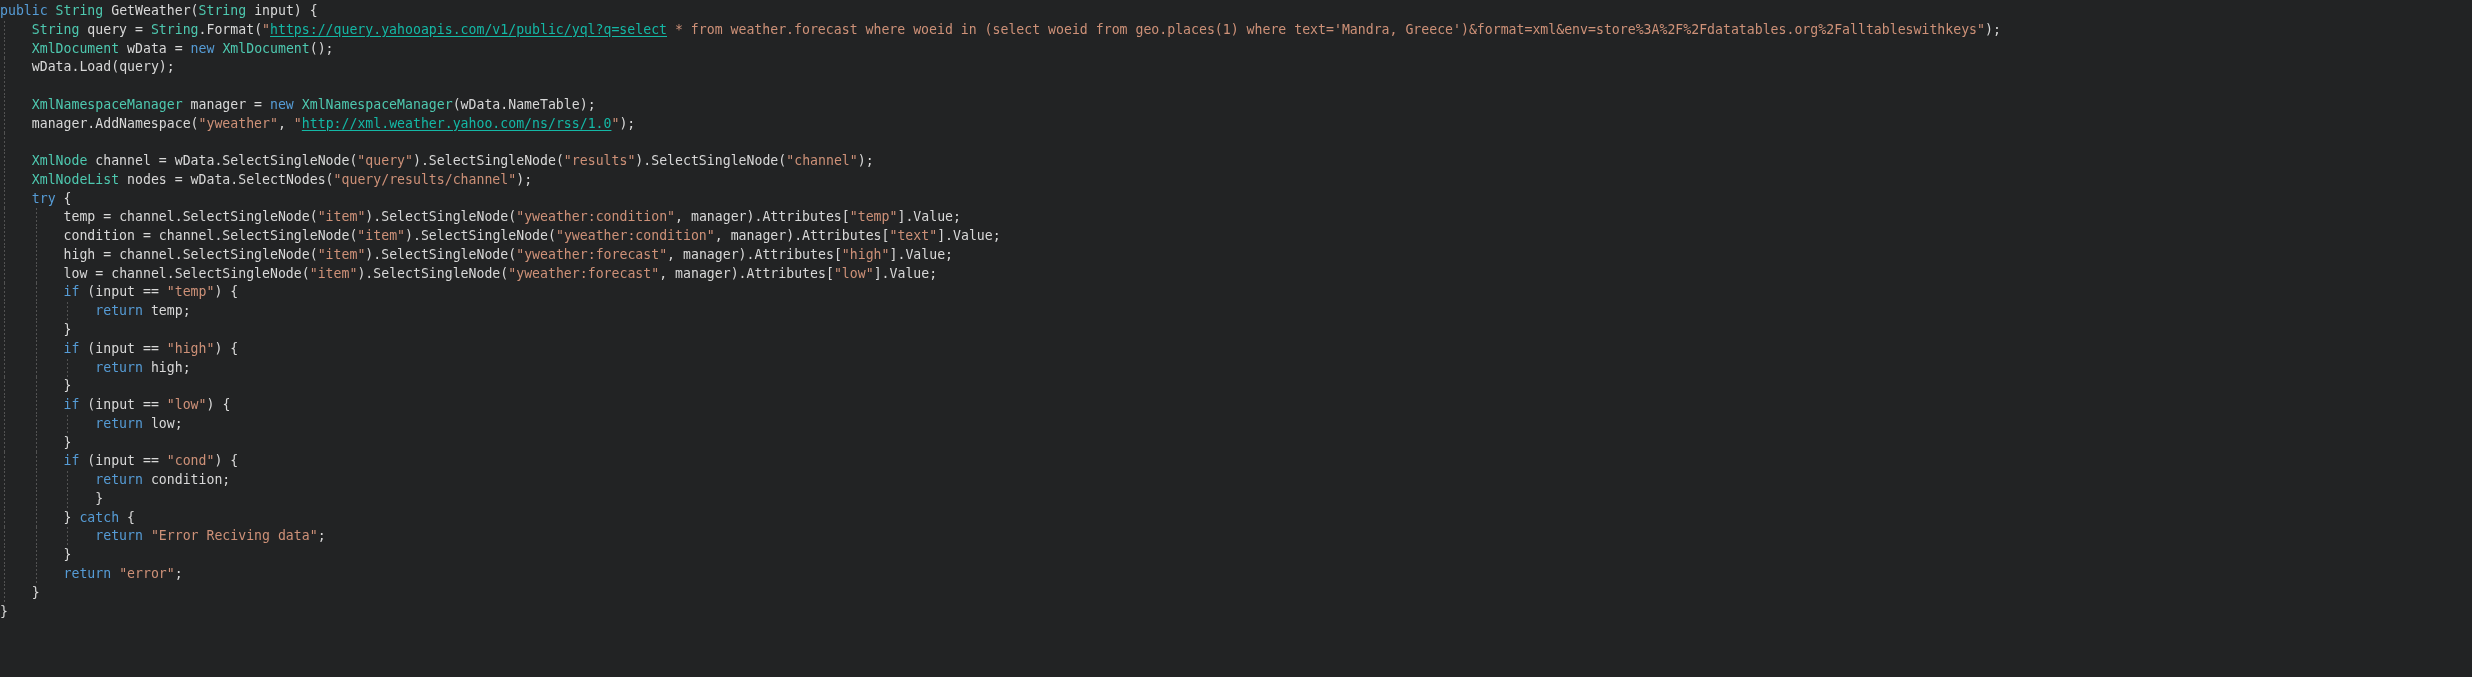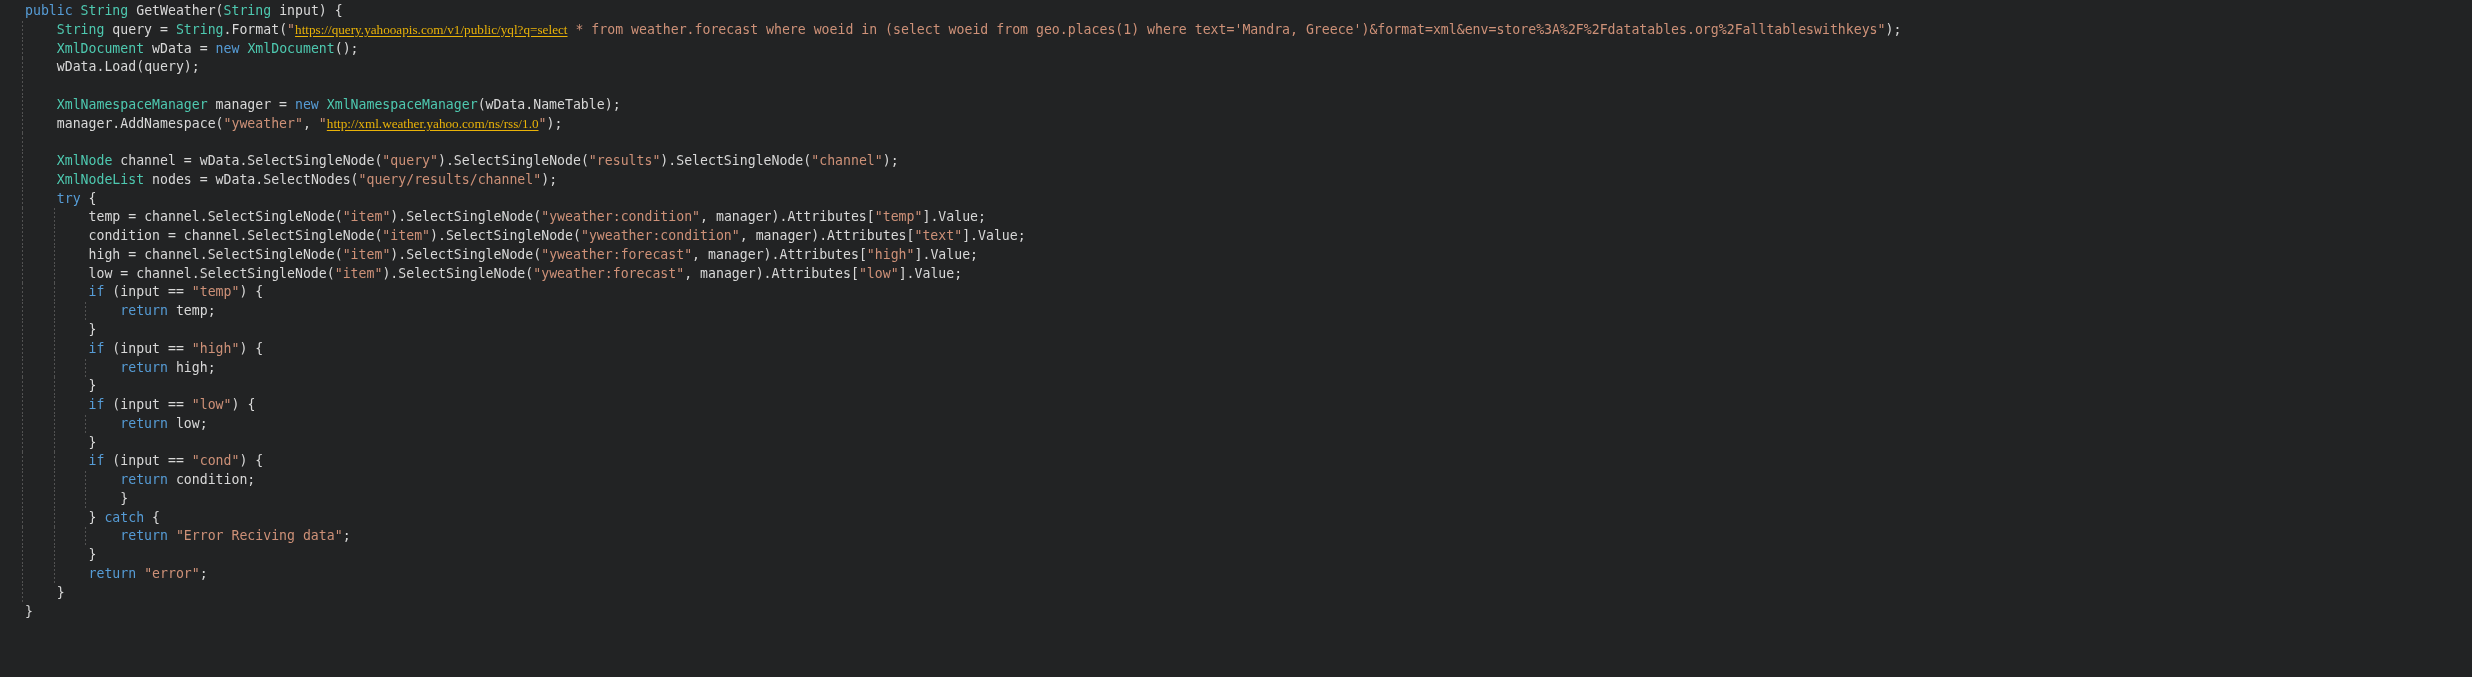--- a/index.html
+++ b/index.html
@@ -27,46 +27,44 @@
     font-size: 13.2px;
     line-height: 18.78px;
     white-space: pre;
     letter-spacing: 0px;
     color: #d8d8d8;
   }
   .line {
     position: relative;
     height: 18.78px;
     white-space: pre;
-    padding-left: 7px;
-    margin-left: 18px;
+    padding-left: 0;
   }
   
   .guide {
     position: absolute;
     top: 0;
     width: 1px;
     height: 18.78px;
     background-image: linear-gradient(to bottom,
         #5a5a5a 0px, #5a5a5a 2px,
         transparent 2px, transparent 4px);
     background-size: 1px 4px;
     background-repeat: repeat-y;
     opacity: 0.85;
   }
   .tok-kw   { color: #569cd6; }
   .tok-type { color: #4ec9b0; }
   .tok-str  { color: #ce9178; }
   .tok-plain{ color: #d8d8d8; }
   .tok-punc { color: #d8d8d8; }
   .tok-link {
-    color: #eab308;
+    color: #14b8a6;
     text-decoration: underline;
     text-underline-offset: 2px;
-    font-family: Liberation Serif, serif;
   }
 </style>
 </head>
 <body>
 
 <div id="code-editor">
   <div class="code-lines" id="code-root"><div class="line"><span class="tok-kw">public</span><span class="tok-punc"> </span><span class="tok-type">String</span><span class="tok-punc"> </span><span class="tok-plain">GetWeather</span><span class="tok-punc">(</span><span class="tok-type">String</span><span class="tok-punc"> </span><span class="tok-plain">input</span><span class="tok-punc">) {</span></div><div class="line"><span class="guide" style="left:4.00px"></span><span class="tok-punc">    </span><span class="tok-type">String</span><span class="tok-punc"> </span><span class="tok-plain">query</span><span class="tok-punc"> = </span><span class="tok-type">String</span><span class="tok-punc">.</span><span class="tok-plain">Format</span><span class="tok-punc">(</span><span class="tok-str">"</span><span class="tok-link">https://query.yahooapis.com/v1/public/yql?q=select</span><span class="tok-str"> * from weather.forecast where woeid in (select woeid from geo.places(1) where text='Mandra, Greece')&amp;format=xml&amp;env=store%3A%2F%2Fdatatables.org%2Falltableswithkeys</span><span class="tok-str">"</span><span class="tok-punc">);</span></div><div class="line"><span class="guide" style="left:4.00px"></span><span class="tok-punc">    </span><span class="tok-type">XmlDocument</span><span class="tok-punc"> </span><span class="tok-plain">wData</span><span class="tok-punc"> = </span><span class="tok-kw">new</span><span class="tok-punc"> </span><span class="tok-type">XmlDocument</span><span class="tok-punc">();</span></div><div class="line"><span class="guide" style="left:4.00px"></span><span class="tok-punc">    </span><span class="tok-plain">wData</span><span class="tok-punc">.</span><span class="tok-plain">Load</span><span class="tok-punc">(</span><span class="tok-plain">query</span><span class="tok-punc">);</span></div><div class="line"><span class="guide" style="left:4.00px"></span></div><div class="line"><span class="guide" style="left:4.00px"></span><span class="tok-punc">    </span><span class="tok-type">XmlNamespaceManager</span><span class="tok-punc"> </span><span class="tok-plain">manager</span><span class="tok-punc"> = </span><span class="tok-kw">new</span><span class="tok-punc"> </span><span class="tok-type">XmlNamespaceManager</span><span class="tok-punc">(</span><span class="tok-plain">wData</span><span class="tok-punc">.</span><span class="tok-plain">NameTable</span><span class="tok-punc">);</span></div><div class="line"><span class="guide" style="left:4.00px"></span><span class="tok-punc">    </span><span class="tok-plain">manager</span><span class="tok-punc">.</span><span class="tok-plain">AddNamespace</span><span class="tok-punc">(</span><span class="tok-str">"</span><span class="tok-str">yweather</span><span class="tok-str">"</span><span class="tok-punc">, </span><span class="tok-str">"</span><span class="tok-link">http://xml.weather.yahoo.com/ns/rss/1.0</span><span class="tok-str">"</span><span class="tok-punc">);</span></div><div class="line"><span class="guide" style="left:4.00px"></span></div><div class="line"><span class="guide" style="left:4.00px"></span><span class="tok-punc">    </span><span class="tok-type">XmlNode</span><span class="tok-punc"> </span><span class="tok-plain">channel</span><span class="tok-punc"> = </span><span class="tok-plain">wData</span><span class="tok-punc">.</span><span class="tok-plain">SelectSingleNode</span><span class="tok-punc">(</span><span class="tok-str">"</span><span class="tok-str">query</span><span class="tok-str">"</span><span class="tok-punc">).</span><span class="tok-plain">SelectSingleNode</span><span class="tok-punc">(</span><span class="tok-str">"</span><span class="tok-str">results</span><span class="tok-str">"</span><span class="tok-punc">).</span><span class="tok-plain">SelectSingleNode</span><span class="tok-punc">(</span><span class="tok-str">"</span><span class="tok-str">channel</span><span class="tok-str">"</span><span class="tok-punc">);</span></div><div class="line"><span class="guide" style="left:4.00px"></span><span class="tok-punc">    </span><span class="tok-type">XmlNodeList</span><span class="tok-punc"> </span><span class="tok-plain">nodes</span><span class="tok-punc"> = </span><span class="tok-plain">wData</span><span class="tok-punc">.</span><span class="tok-plain">SelectNodes</span><span class="tok-punc">(</span><span class="tok-str">"</span><span class="tok-str">query/results/channel</span><span class="tok-str">"</span><span class="tok-punc">);</span></div><div class="line"><span class="guide" style="left:4.00px"></span><span class="tok-punc">    </span><span class="tok-kw">try</span><span class="tok-punc"> {</span></div><div class="line"><span class="guide" style="left:4.00px"></span><span class="guide" style="left:35.70px"></span><span class="tok-punc">        </span><span class="tok-plain">temp</span><span class="tok-punc"> = </span><span class="tok-plain">channel</span><span class="tok-punc">.</span><span class="tok-plain">SelectSingleNode</span><span class="tok-punc">(</span><span class="tok-str">"</span><span class="tok-str">item</span><span class="tok-str">"</span><span class="tok-punc">).</span><span class="tok-plain">SelectSingleNode</span><span class="tok-punc">(</span><span class="tok-str">"</span><span class="tok-str">yweather:condition</span><span class="tok-str">"</span><span class="tok-punc">, </span><span class="tok-plain">manager</span><span class="tok-punc">).</span><span class="tok-plain">Attributes</span><span class="tok-punc">[</span><span class="tok-str">"</span><span class="tok-str">temp</span><span class="tok-str">"</span><span class="tok-punc">].</span><span class="tok-plain">Value</span><span class="tok-punc">;</span></div><div class="line"><span class="guide" style="left:4.00px"></span><span class="guide" style="left:35.70px"></span><span class="tok-punc">        </span><span class="tok-plain">condition</span><span class="tok-punc"> = </span><span class="tok-plain">channel</span><span class="tok-punc">.</span><span class="tok-plain">SelectSingleNode</span><span class="tok-punc">(</span><span class="tok-str">"</span><span class="tok-str">item</span><span class="tok-str">"</span><span class="tok-punc">).</span><span class="tok-plain">SelectSingleNode</span><span class="tok-punc">(</span><span class="tok-str">"</span><span class="tok-str">yweather:condition</span><span class="tok-str">"</span><span class="tok-punc">, </span><span class="tok-plain">manager</span><span class="tok-punc">).</span><span class="tok-plain">Attributes</span><span class="tok-punc">[</span><span class="tok-str">"</span><span class="tok-str">text</span><span class="tok-str">"</span><span class="tok-punc">].</span><span class="tok-plain">Value</span><span class="tok-punc">;</span></div><div class="line"><span class="guide" style="left:4.00px"></span><span class="guide" style="left:35.70px"></span><span class="tok-punc">        </span><span class="tok-plain">high</span><span class="tok-punc"> = </span><span class="tok-plain">channel</span><span class="tok-punc">.</span><span class="tok-plain">SelectSingleNode</span><span class="tok-punc">(</span><span class="tok-str">"</span><span class="tok-str">item</span><span class="tok-str">"</span><span class="tok-punc">).</span><span class="tok-plain">SelectSingleNode</span><span class="tok-punc">(</span><span class="tok-str">"</span><span class="tok-str">yweather:forecast</span><span class="tok-str">"</span><span class="tok-punc">, </span><span class="tok-plain">manager</span><span class="tok-punc">).</span><span class="tok-plain">Attributes</span><span class="tok-punc">[</span><span class="tok-str">"</span><span class="tok-str">high</span><span class="tok-str">"</span><span class="tok-punc">].</span><span class="tok-plain">Value</span><span class="tok-punc">;</span></div><div class="line"><span class="guide" style="left:4.00px"></span><span class="guide" style="left:35.70px"></span><span class="tok-punc">        </span><span class="tok-plain">low</span><span class="tok-punc"> = </span><span class="tok-plain">channel</span><span class="tok-punc">.</span><span class="tok-plain">SelectSingleNode</span><span class="tok-punc">(</span><span class="tok-str">"</span><span class="tok-str">item</span><span class="tok-str">"</span><span class="tok-punc">).</span><span class="tok-plain">SelectSingleNode</span><span class="tok-punc">(</span><span class="tok-str">"</span><span class="tok-str">yweather:forecast</span><span class="tok-str">"</span><span class="tok-punc">, </span><span class="tok-plain">manager</span><span class="tok-punc">).</span><span class="tok-plain">Attributes</span><span class="tok-punc">[</span><span class="tok-str">"</span><span class="tok-str">low</span><span class="tok-str">"</span><span class="tok-punc">].</span><span class="tok-plain">Value</span><span class="tok-punc">;</span></div><div class="line"><span class="guide" style="left:4.00px"></span><span class="guide" style="left:35.70px"></span><span class="tok-punc">        </span><span class="tok-kw">if</span><span class="tok-punc"> (</span><span class="tok-plain">input</span><span class="tok-punc"> == </span><span class="tok-str">"</span><span class="tok-str">temp</span><span class="tok-str">"</span><span class="tok-punc">) {</span></div><div class="line"><span class="guide" style="left:4.00px"></span><span class="guide" style="left:35.70px"></span><span class="guide" style="left:67.40px"></span><span class="tok-punc">            </span><span class="tok-kw">return</span><span class="tok-punc"> </span><span class="tok-plain">temp</span><span class="tok-punc">;</span></div><div class="line"><span class="guide" style="left:4.00px"></span><span class="guide" style="left:35.70px"></span><span class="tok-punc">        }</span></div><div class="line"><span class="guide" style="left:4.00px"></span><span class="guide" style="left:35.70px"></span><span class="tok-punc">        </span><span class="tok-kw">if</span><span class="tok-punc"> (</span><span class="tok-plain">input</span><span class="tok-punc"> == </span><span class="tok-str">"</span><span class="tok-str">high</span><span class="tok-str">"</span><span class="tok-punc">) {</span></div><div class="line"><span class="guide" style="left:4.00px"></span><span class="guide" style="left:35.70px"></span><span class="guide" style="left:67.40px"></span><span class="tok-punc">            </span><span class="tok-kw">return</span><span class="tok-punc"> </span><span class="tok-plain">high</span><span class="tok-punc">;</span></div><div class="line"><span class="guide" style="left:4.00px"></span><span class="guide" style="left:35.70px"></span><span class="tok-punc">        }</span></div><div class="line"><span class="guide" style="left:4.00px"></span><span class="guide" style="left:35.70px"></span><span class="tok-punc">        </span><span class="tok-kw">if</span><span class="tok-punc"> (</span><span class="tok-plain">input</span><span class="tok-punc"> == </span><span class="tok-str">"</span><span class="tok-str">low</span><span class="tok-str">"</span><span class="tok-punc">) {</span></div><div class="line"><span class="guide" style="left:4.00px"></span><span class="guide" style="left:35.70px"></span><span class="guide" style="left:67.40px"></span><span class="tok-punc">            </span><span class="tok-kw">return</span><span class="tok-punc"> </span><span class="tok-plain">low</span><span class="tok-punc">;</span></div><div class="line"><span class="guide" style="left:4.00px"></span><span class="guide" style="left:35.70px"></span><span class="tok-punc">        }</span></div><div class="line"><span class="guide" style="left:4.00px"></span><span class="guide" style="left:35.70px"></span><span class="tok-punc">        </span><span class="tok-kw">if</span><span class="tok-punc"> (</span><span class="tok-plain">input</span><span class="tok-punc"> == </span><span class="tok-str">"</span><span class="tok-str">cond</span><span class="tok-str">"</span><span class="tok-punc">) {</span></div><div class="line"><span class="guide" style="left:4.00px"></span><span class="guide" style="left:35.70px"></span><span class="guide" style="left:67.40px"></span><span class="tok-punc">            </span><span class="tok-kw">return</span><span class="tok-punc"> </span><span class="tok-plain">condition</span><span class="tok-punc">;</span></div><div class="line"><span class="guide" style="left:4.00px"></span><span class="guide" style="left:35.70px"></span><span class="guide" style="left:67.40px"></span><span class="tok-punc">            }</span></div><div class="line"><span class="guide" style="left:4.00px"></span><span class="guide" style="left:35.70px"></span><span class="tok-punc">        } </span><span class="tok-kw">catch</span><span class="tok-punc"> {</span></div><div class="line"><span class="guide" style="left:4.00px"></span><span class="guide" style="left:35.70px"></span><span class="guide" style="left:67.40px"></span><span class="tok-punc">            </span><span class="tok-kw">return</span><span class="tok-punc"> </span><span class="tok-str">"</span><span class="tok-str">Error Reciving data</span><span class="tok-str">"</span><span class="tok-punc">;</span></div><div class="line"><span class="guide" style="left:4.00px"></span><span class="guide" style="left:35.70px"></span><span class="tok-punc">        }</span></div><div class="line"><span class="guide" style="left:4.00px"></span><span class="guide" style="left:35.70px"></span><span class="tok-punc">        </span><span class="tok-kw">return</span><span class="tok-punc"> </span><span class="tok-str">"</span><span class="tok-str">error</span><span class="tok-str">"</span><span class="tok-punc">;</span></div><div class="line"><span class="guide" style="left:4.00px"></span><span class="tok-punc">    }</span></div><div class="line"><span class="tok-punc">}</span></div></div>
 </div>
 
 </body></html>

